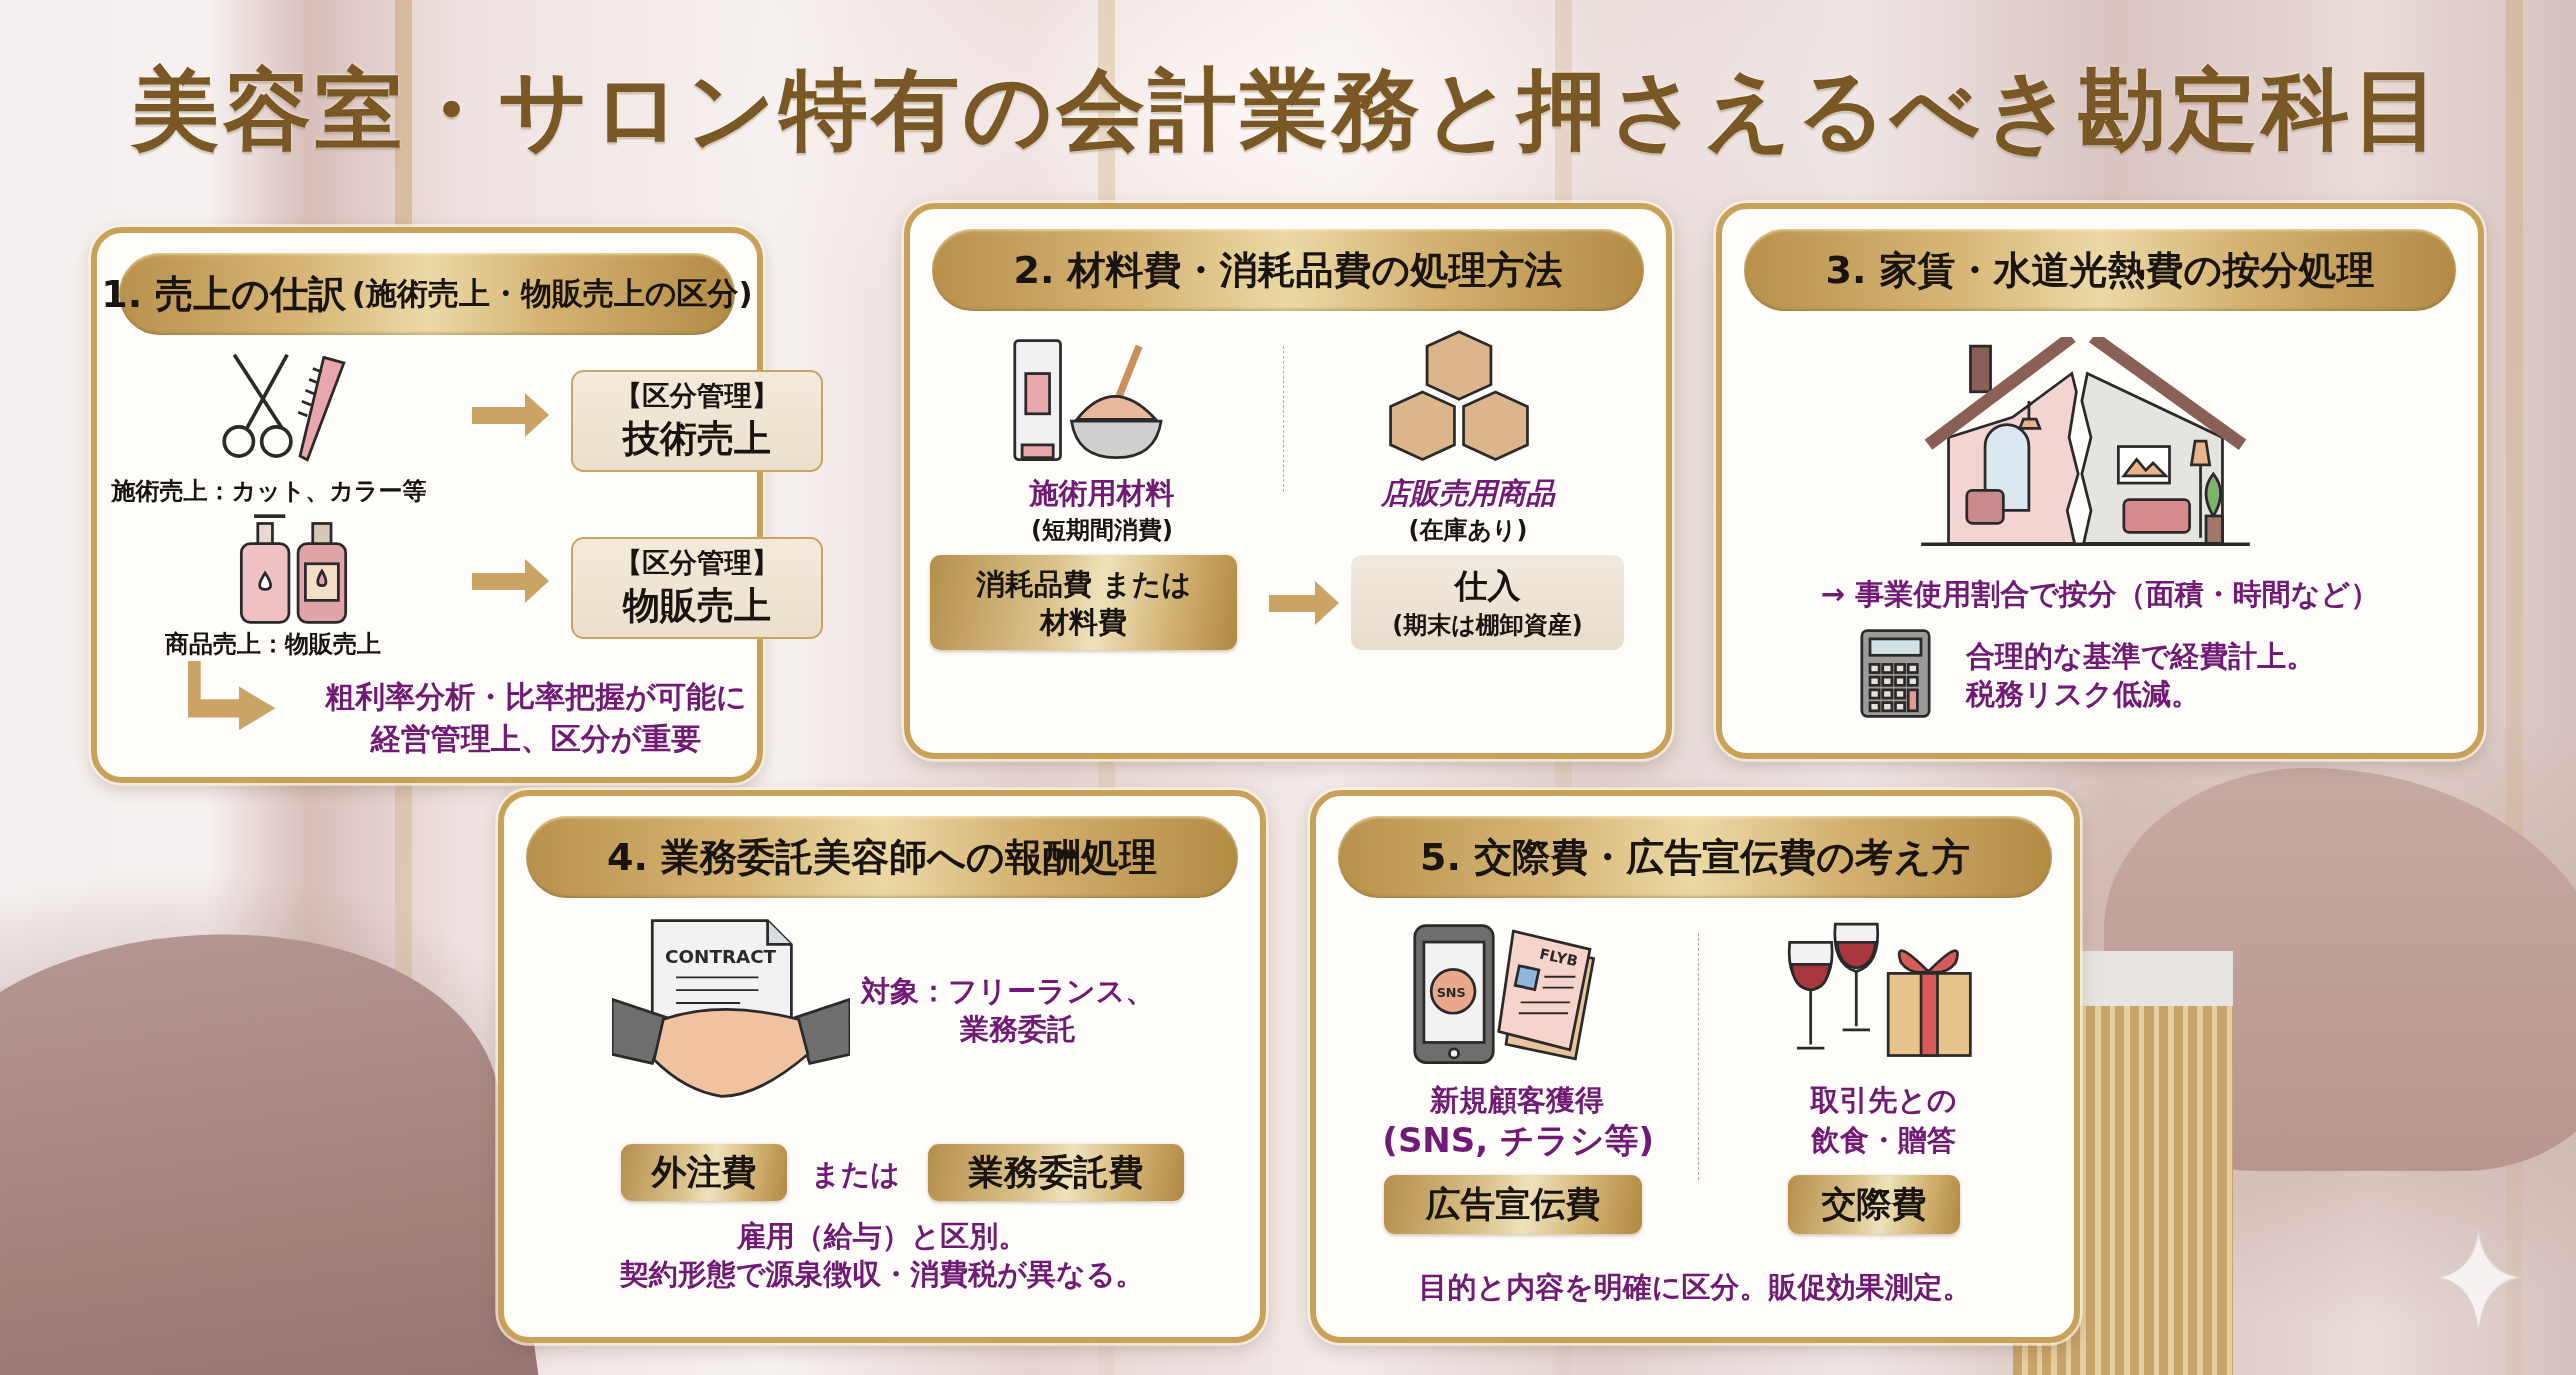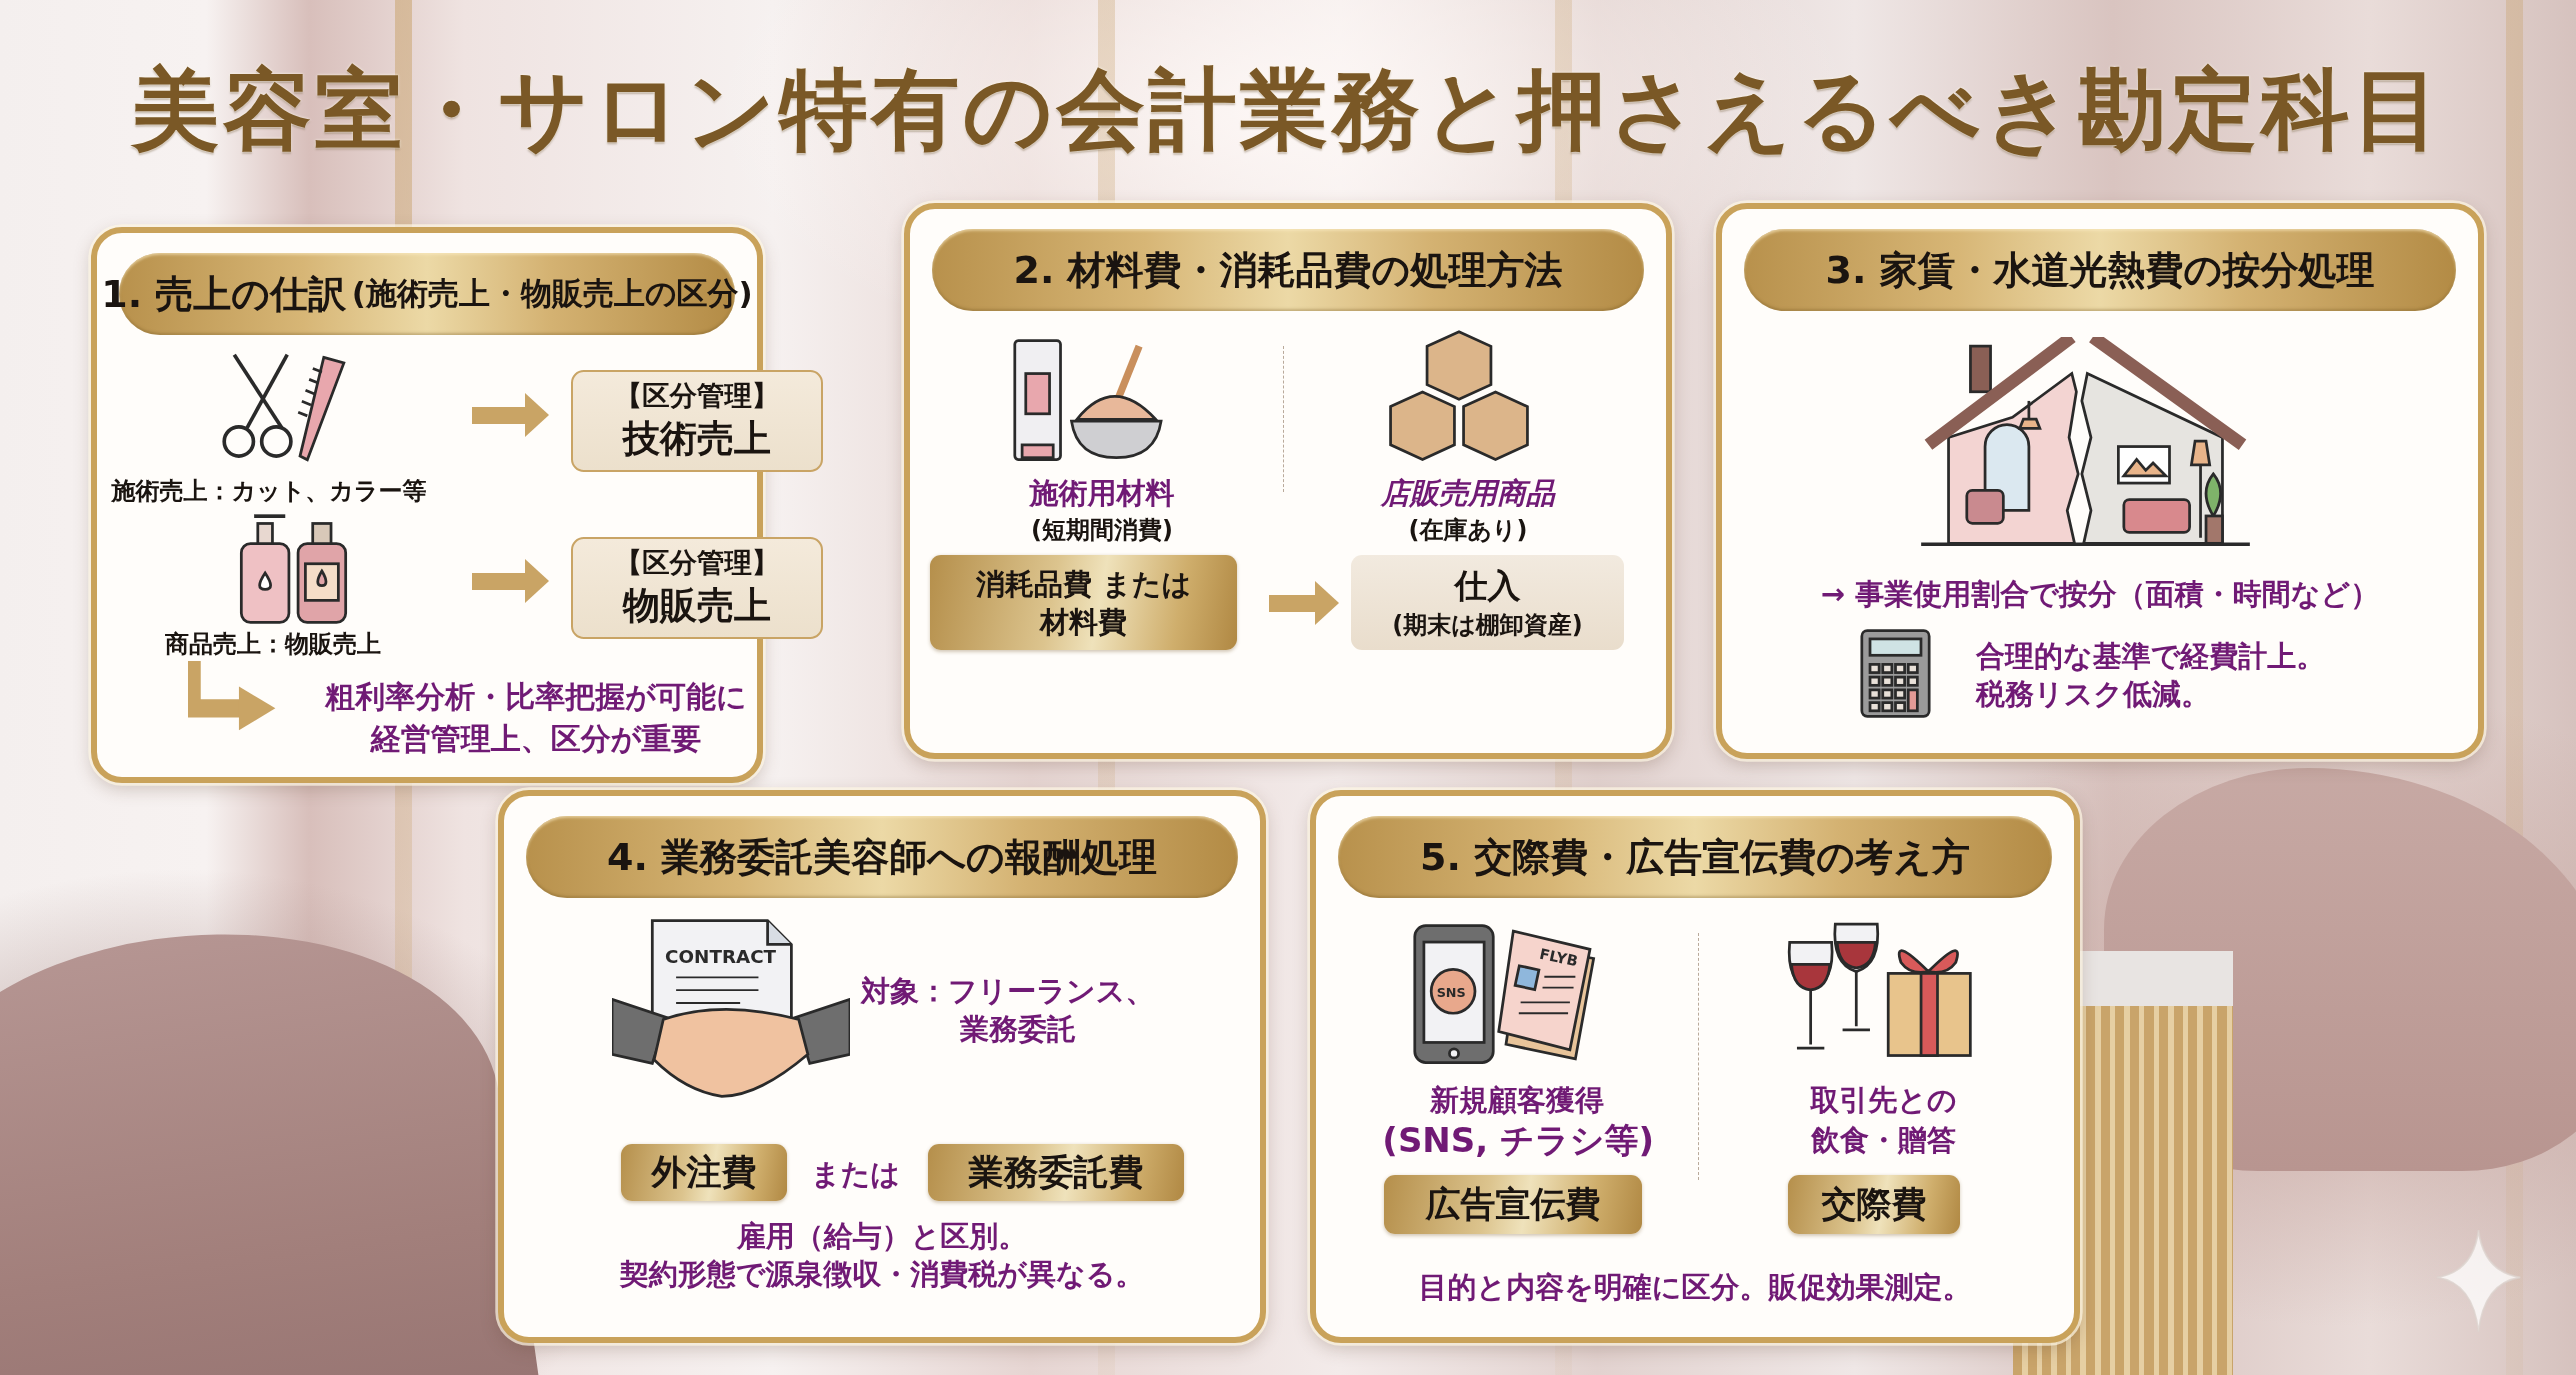--- a/index.html
+++ b/index.html
@@ -258,21 +258,21 @@
         <rect x="12" y="68" width="10" height="9"></rect>
           <rect x="26" y="68" width="10" height="9"></rect>
           <rect x="40" y="68" width="10" height="9"></rect>
         <rect x="12" y="82" width="10" height="9"></rect>
           <rect x="26" y="82" width="10" height="9"></rect>
           <rect x="40" y="82" width="10" height="9"></rect>
       </g>
       <rect x="54" y="68" width="10" height="23" fill="#e29a96"></rect>
     </g>
   </svg>
-  <div class="abs txt" style="left:254px; top:428px; font-size:29px; line-height:38px;">
+  <div class="abs txt" style="left:244px; top:428px; font-size:29px; line-height:38px;">
     <div>合理的な基準で経費計上。</div>
     <div>税務リスク低減。</div>
   </div>
 </section>
 
 <section class="panel p4">
   <div class="pill">
     <span>4. 業務委託美容師への報酬処理</span>
   </div>
 

